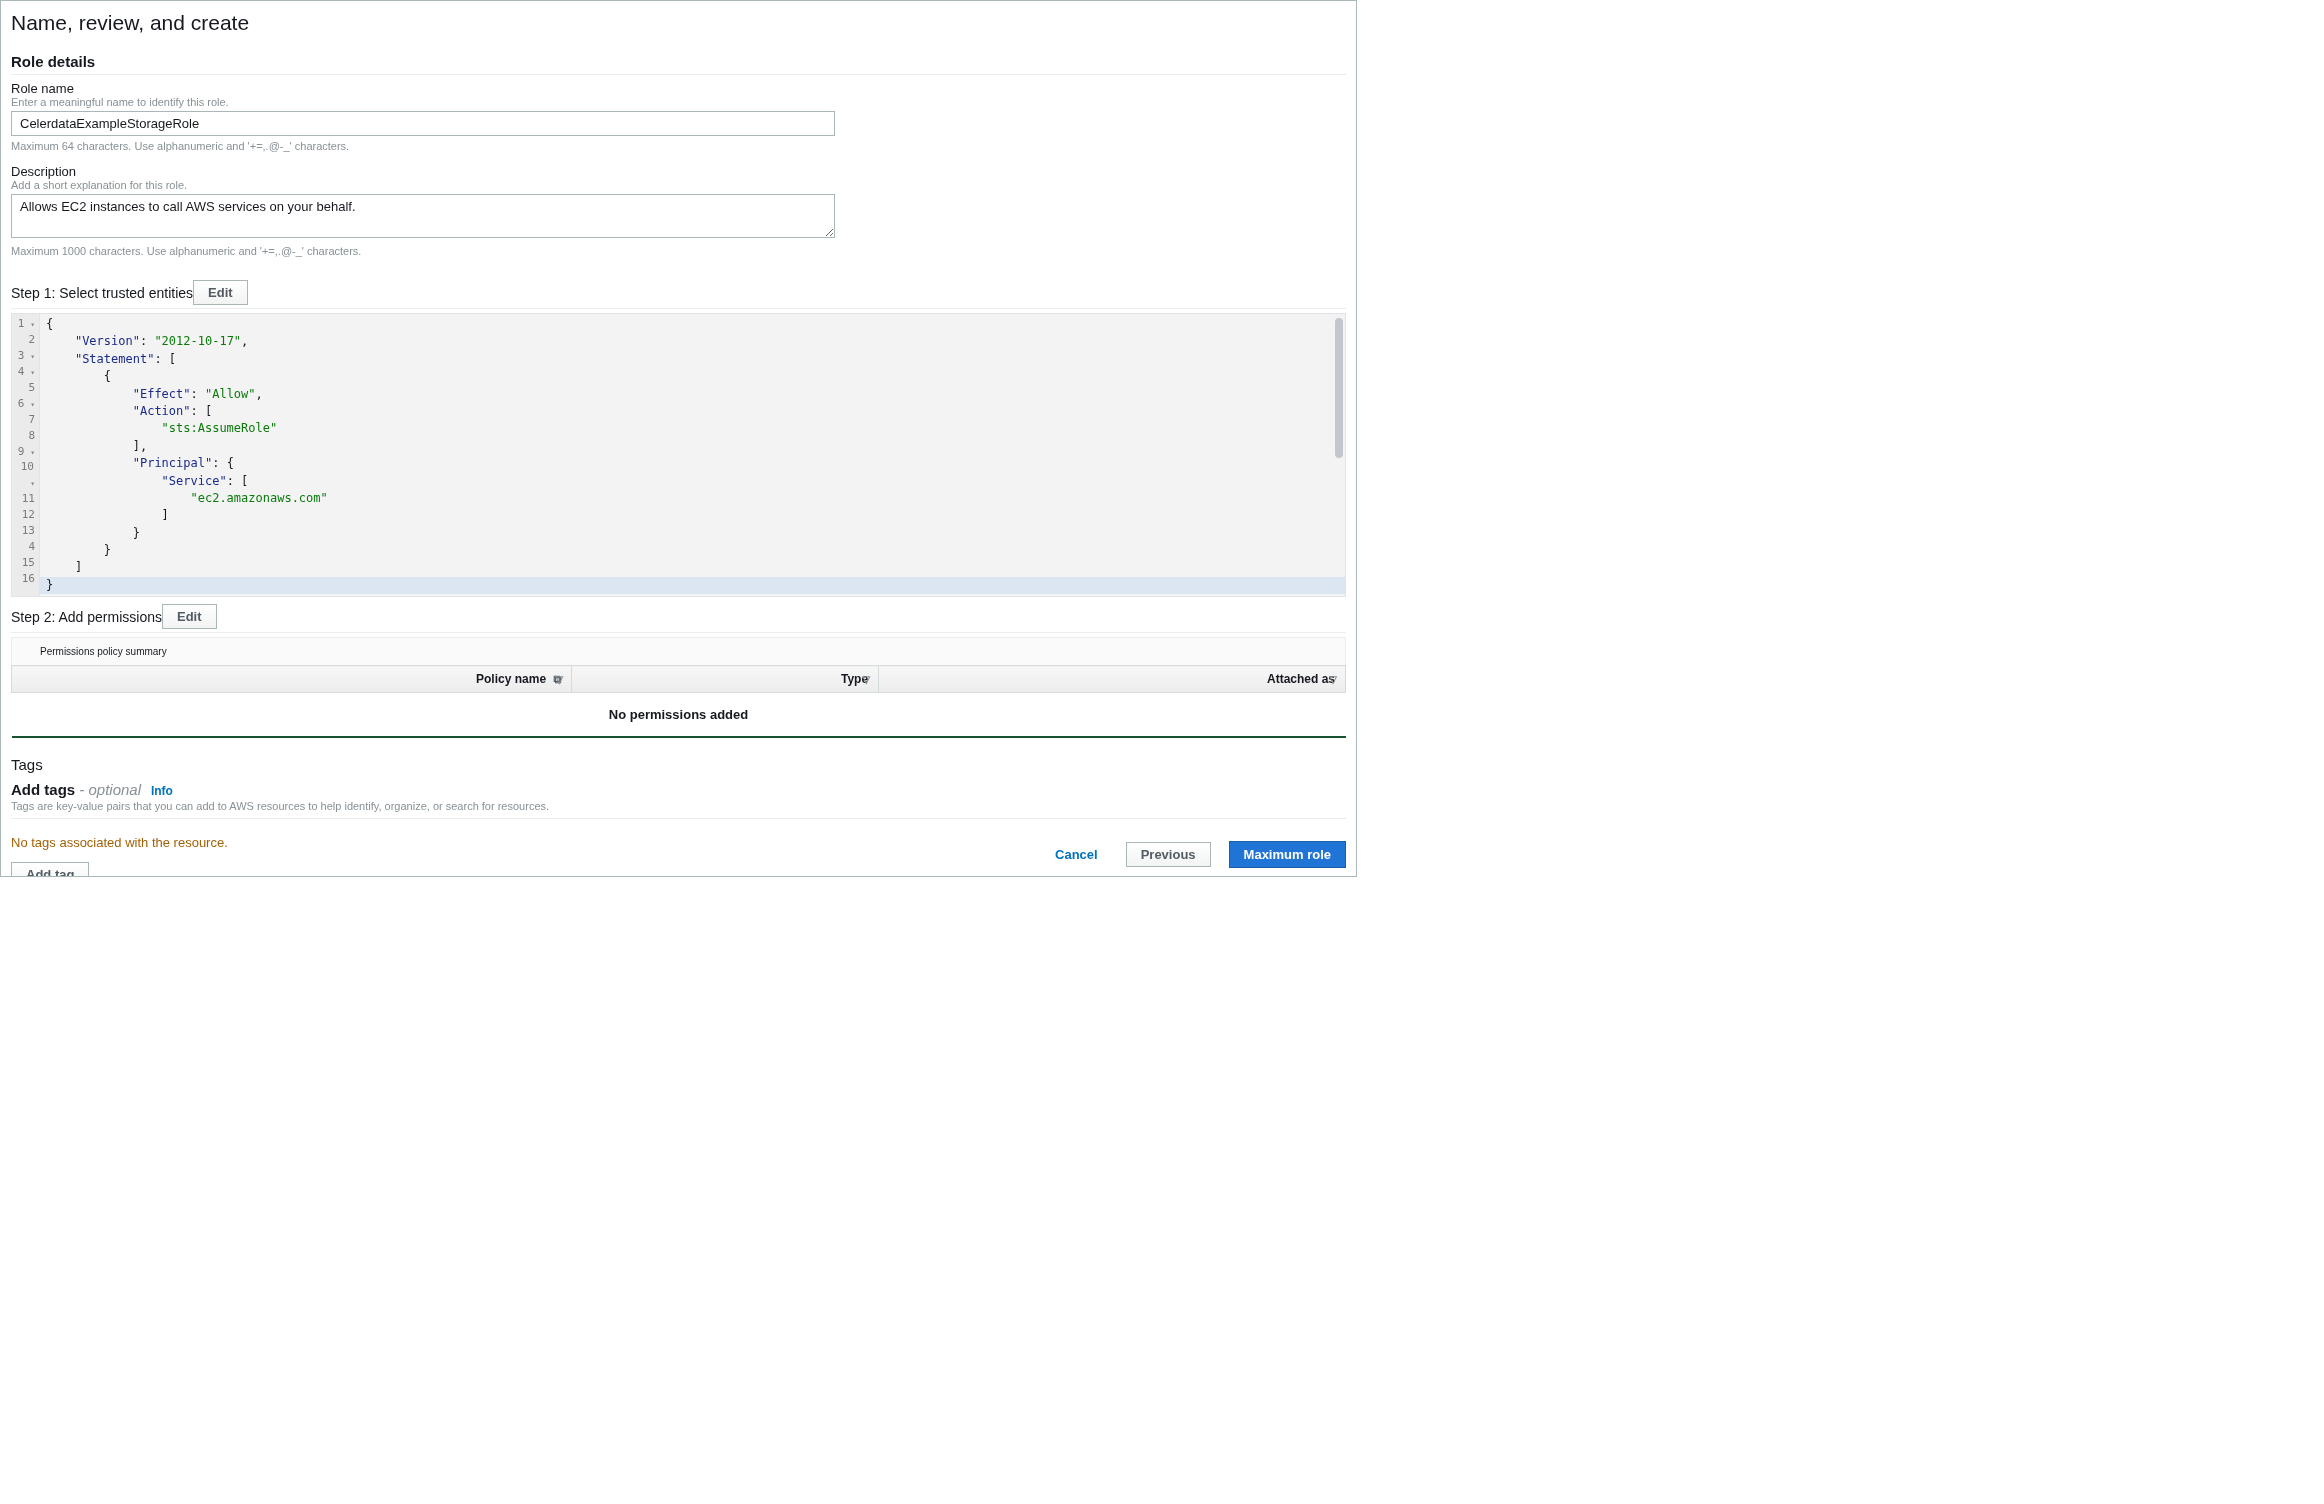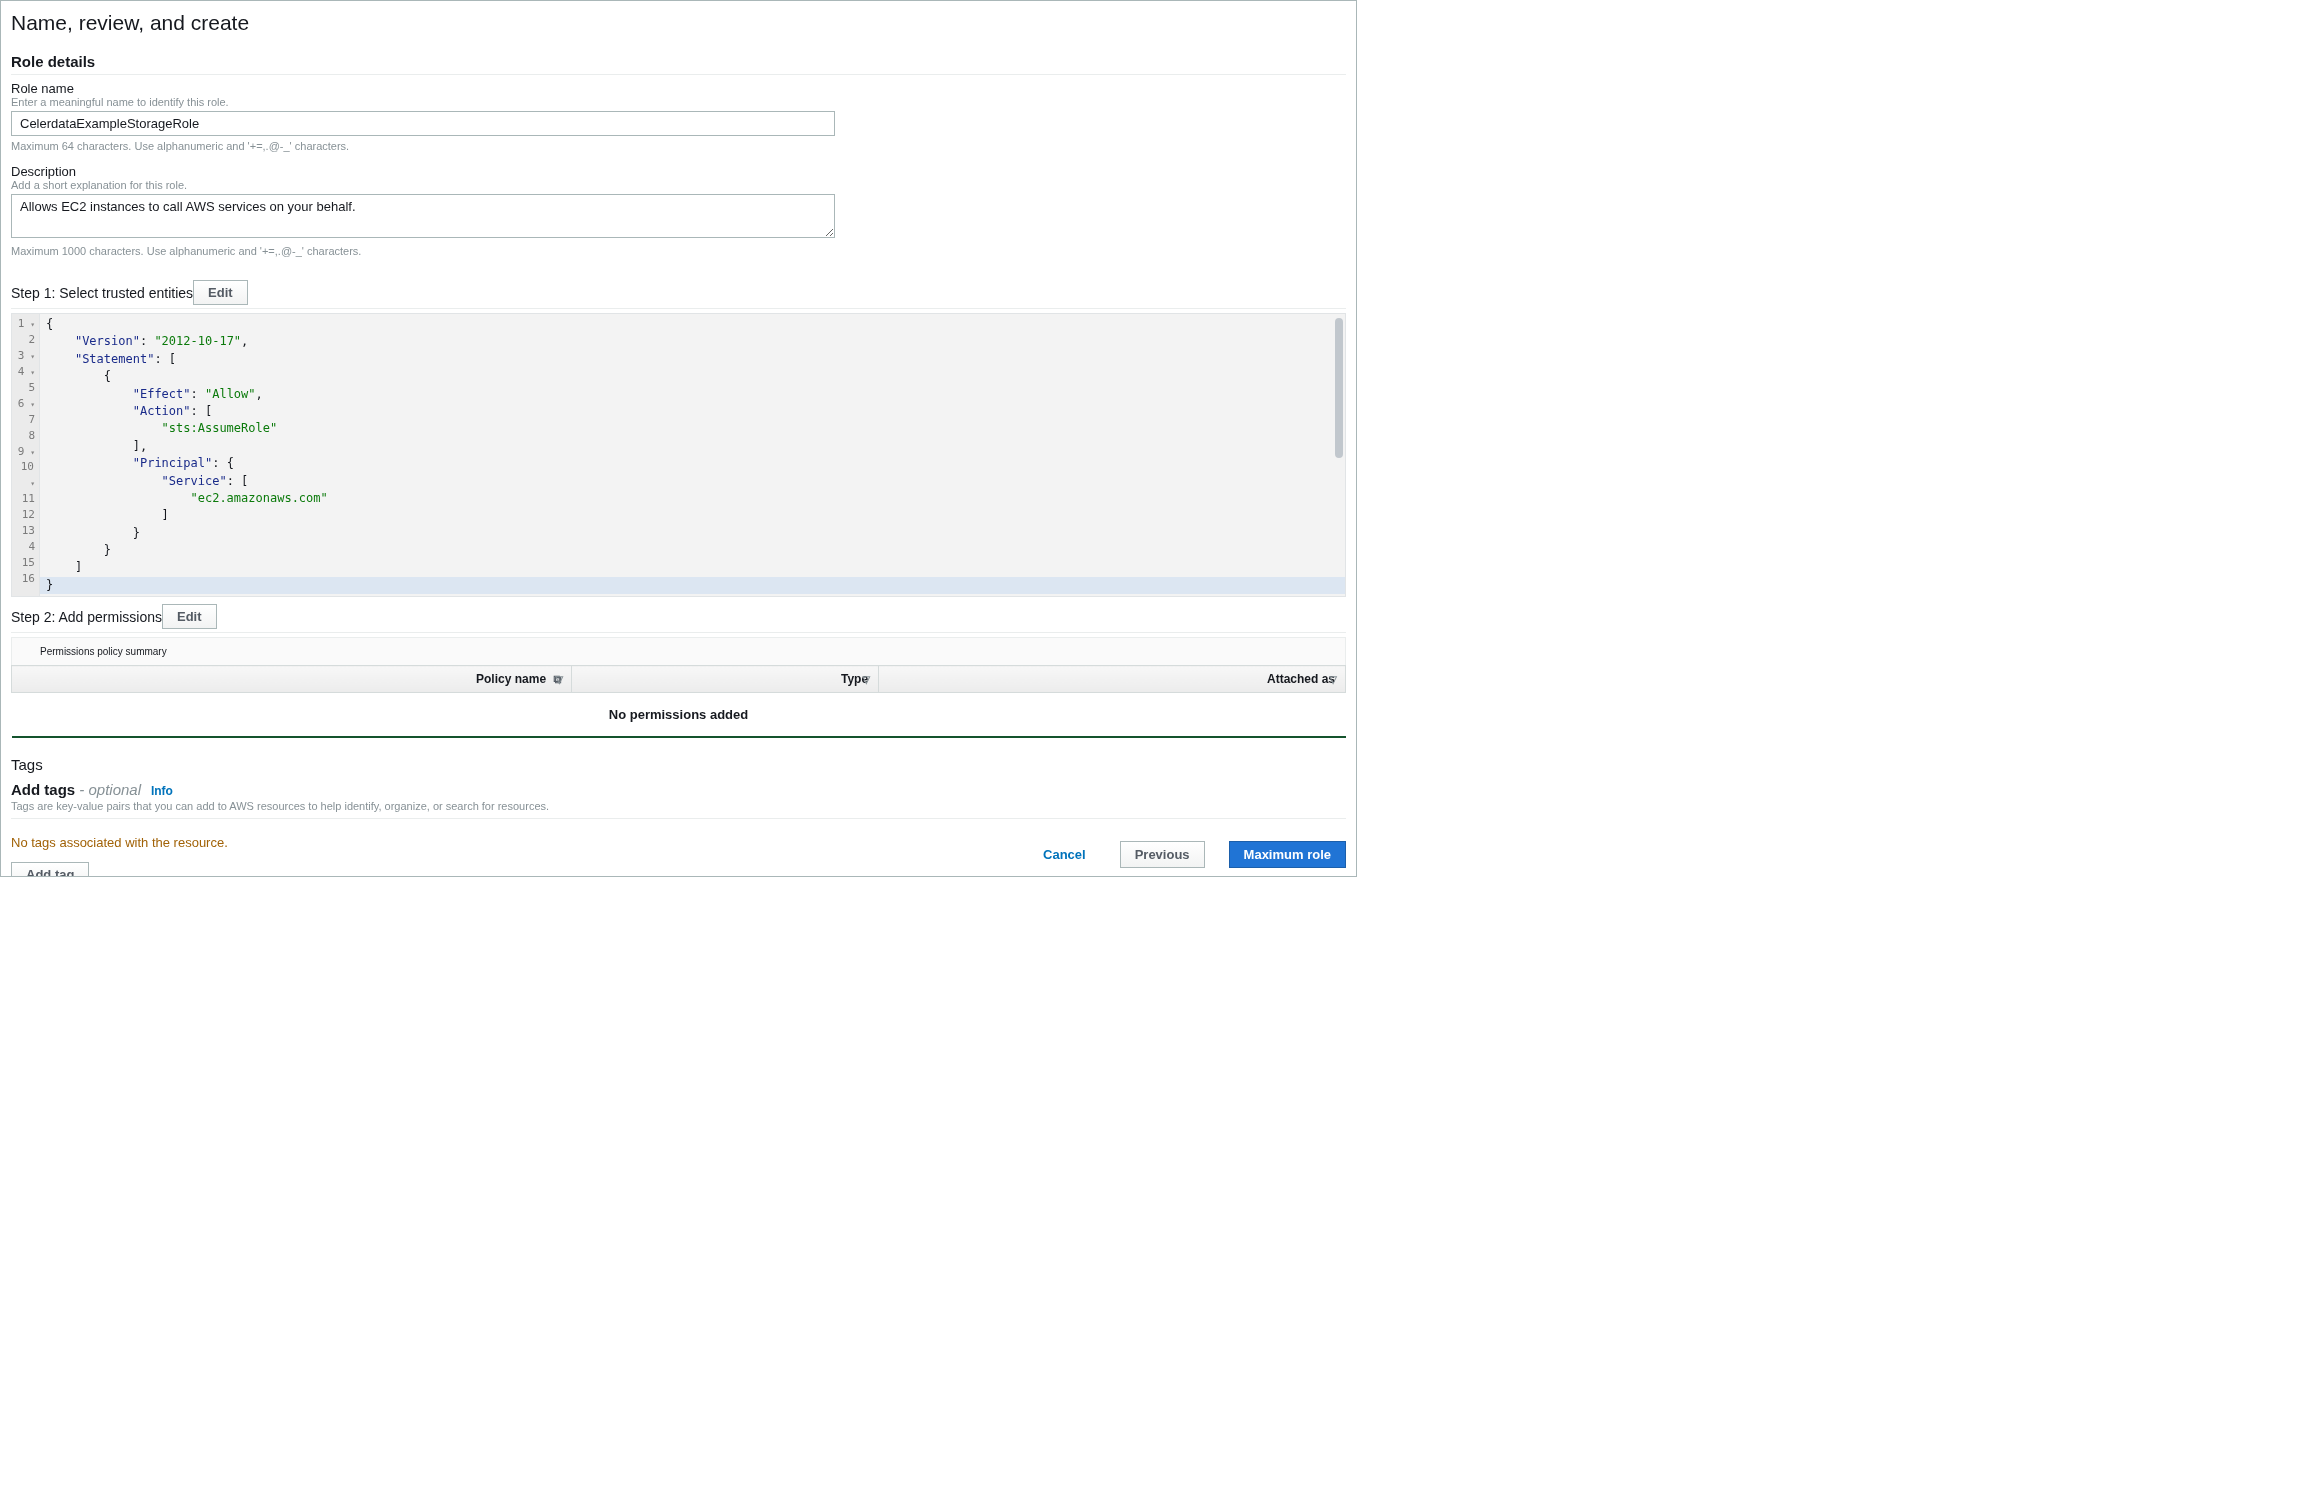--- a/index.html
+++ b/index.html
@@ -149,21 +149,22 @@
   .tags-desc { font-size: 11px; color: #879196; margin-top: 2px; }
   .no-tags { font-size: 13px; color: #a16207; margin: 16px 0 12px; }
   .tags-help { font-size: 11px; color: #879196; margin-top: 6px; }
 
   
   .footer {
     position: absolute;
     bottom: 8px;
     right: 10px;
     display: flex;
-    gap: 24px;
+    gap: 18px;
+    align-items: center;
   }
   .btn-link {
     background: none;
     border: none;
     color: #0073bb;
     font-size: 13px;
     font-weight: 700;
     cursor: pointer;
     padding: 6px 10px;
   }

